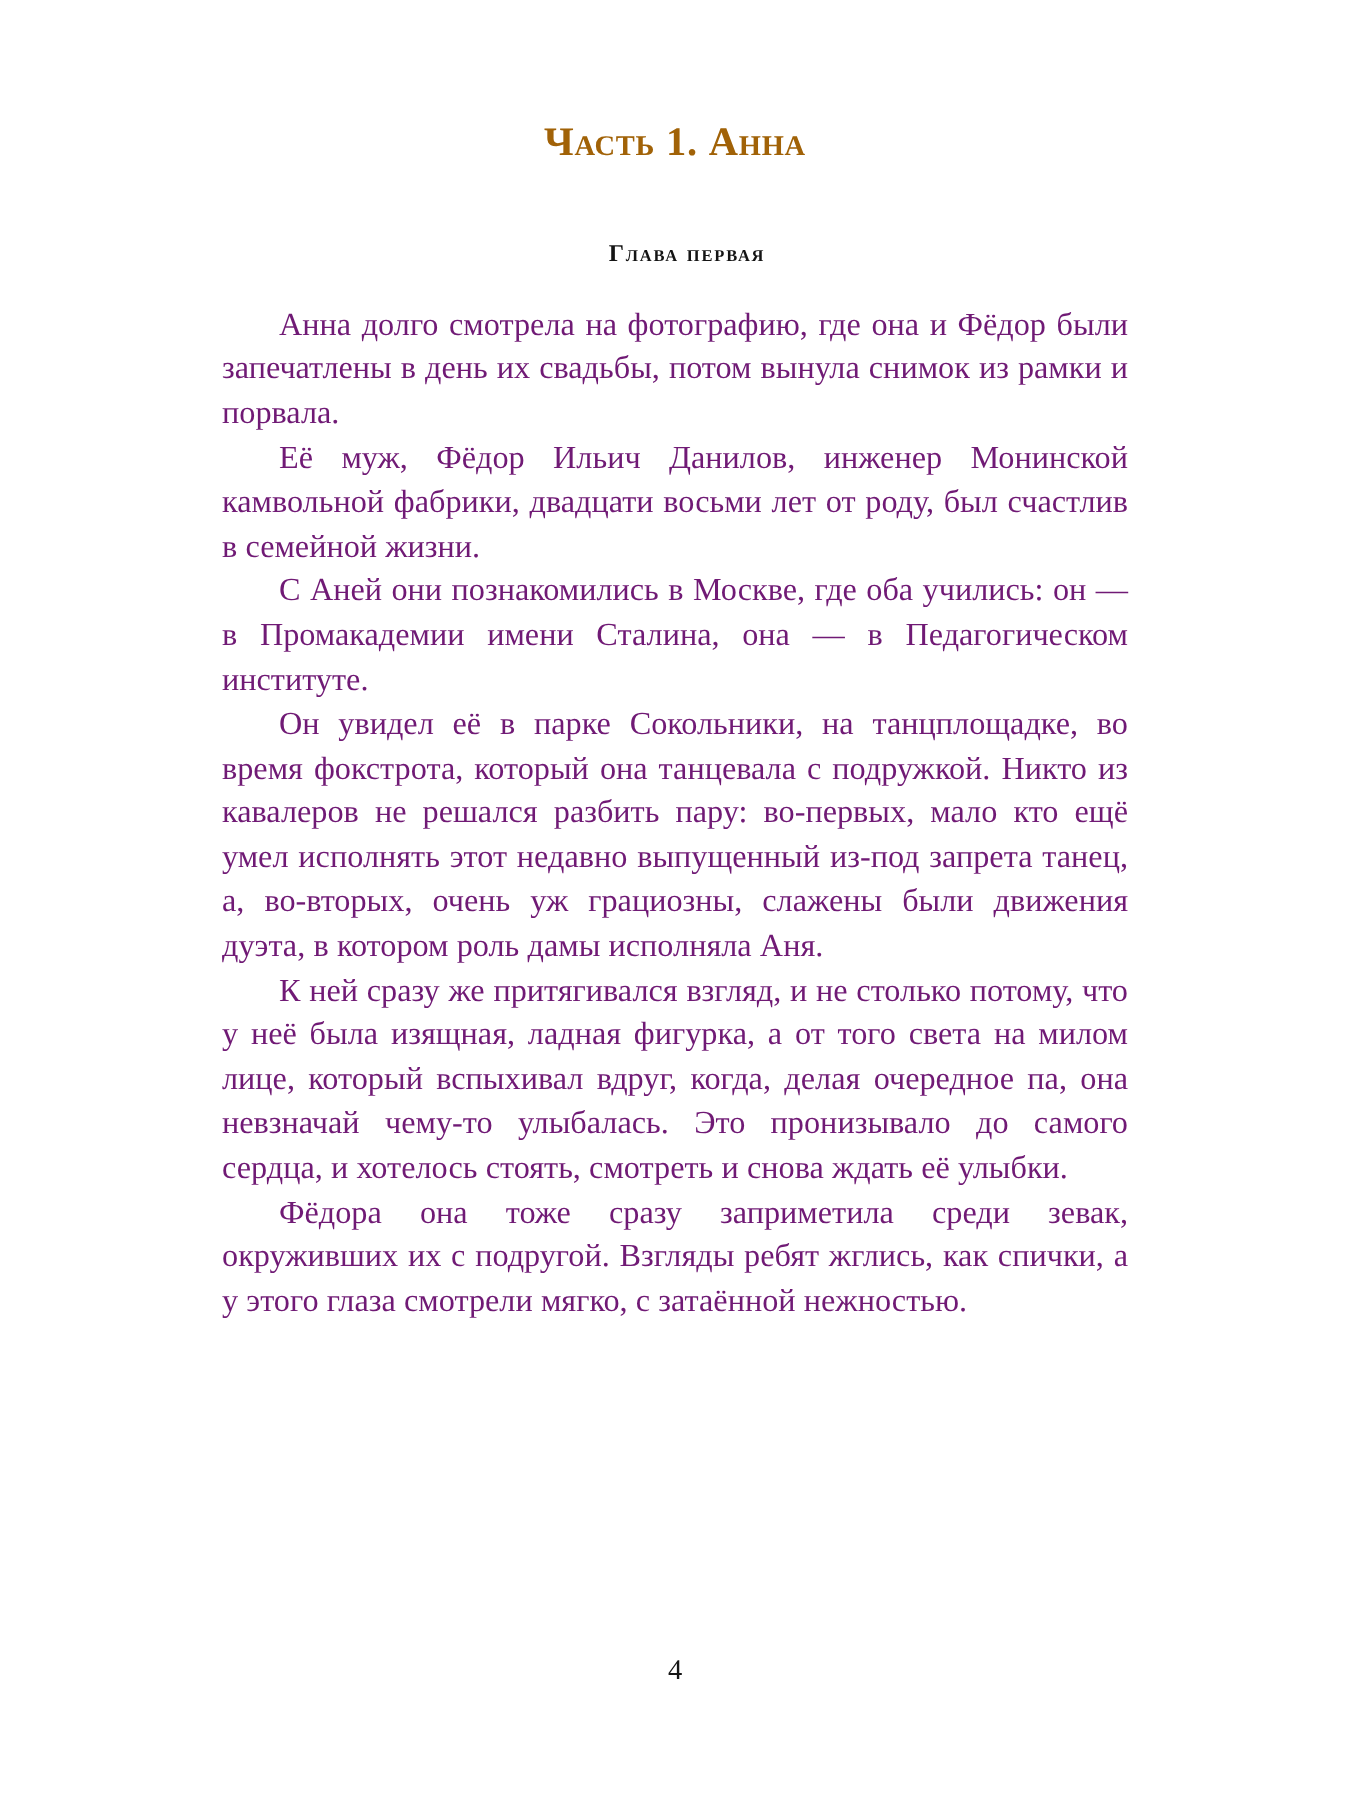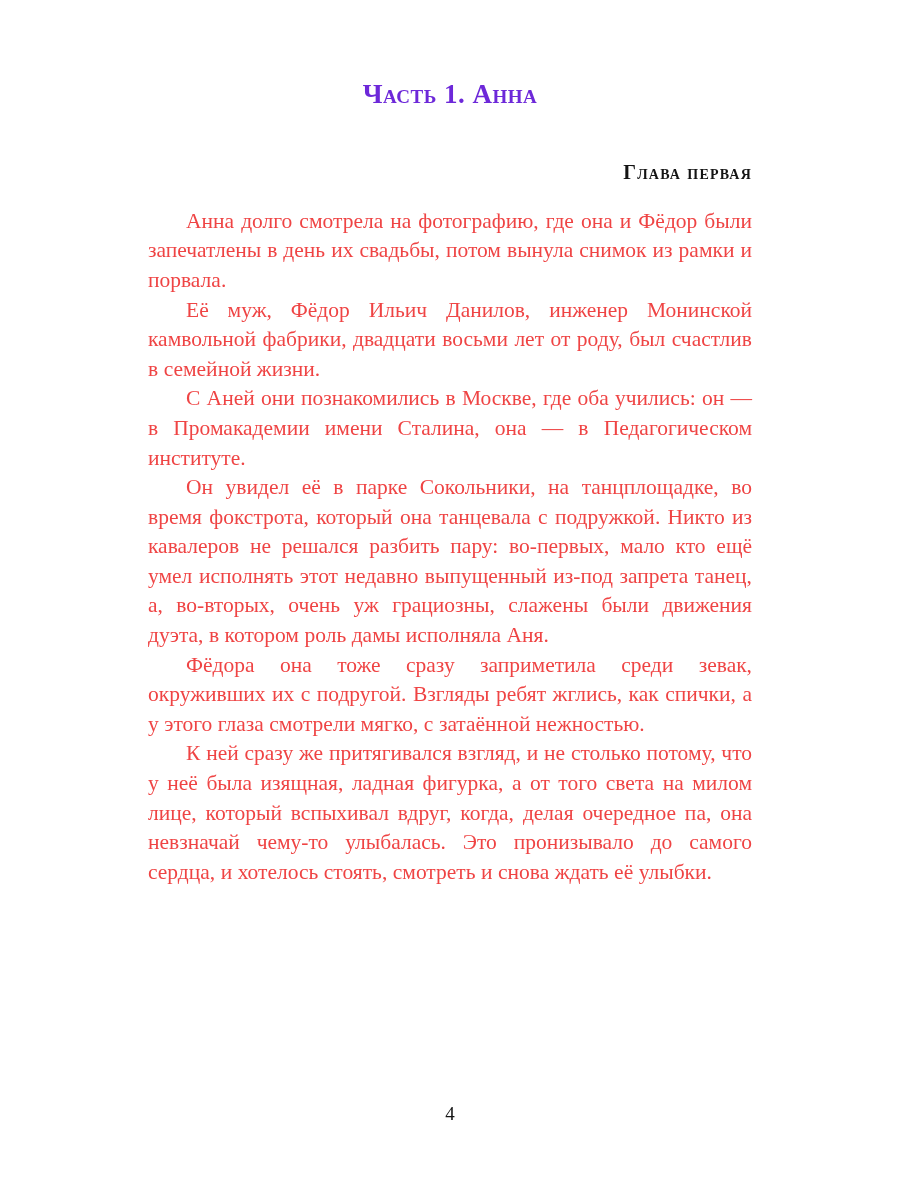--- a/index.html
+++ b/index.html
@@ -30,27 +30,27 @@
 
   .part-title {
     font-size: 27px;
     font-weight: bold;
     text-align: center;
     font-variant: small-caps;
     letter-spacing: 0.5px;
     margin: 0 0 0 0;
     padding: 0;
     line-height: 1.25;
-    color: #6d28d9;
+    color: #a16207;
   }
 
   .chapter-title {
-    font-size: 20px;
+    font-size: 16px;
     font-weight: bold;
-    text-align: right;
+    text-align: center;
     font-variant: small-caps;
     letter-spacing: 1.2px;
     margin: 48px 0 0 0;
     padding: 0;
     line-height: 1.25;
     color: #141414;
     padding-left: 16px;
   }
 
   .body-copy {
@@ -59,21 +59,21 @@
 
   .body-copy p {
     margin: 0;
     padding: 0;
     font-size: 21.5px;
     line-height: 29.6px;
     text-align: justify;
     text-indent: 38px;
     hyphens: manual;
     word-spacing: 0.1px;
-    color: #ef4444;
+    color: #701a75;
   }
 
   .folio {
     position: absolute;
     left: 0;
     right: 0;
     top: 1104px;
     text-align: center;
     font-size: 19px;
     line-height: 1;
@@ -89,21 +89,21 @@
 
     <h1 class="part-title">Часть 1. Анна</h1>
 
     <h2 class="chapter-title">Глава первая</h2>
 
     <div class="body-copy">
       <p>Анна долго смотрела на фотографию, где она и Фёдор были запечатлены в день их свадьбы, потом вынула снимок из рамки и порвала.</p>
       <p>Её муж, Фёдор Ильич Данилов, инженер Монинской камвольной фабрики, двадцати восьми лет от роду, был счастлив в семейной жизни.</p>
       <p>С Аней они познакомились в Москве, где оба учились: он — в Промакадемии имени Сталина, она — в Педагогическом институте.</p>
       <p>Он увидел её в парке Сокольники, на танцплощадке, во время фокстрота, который она танцевала с подружкой. Никто из кавалеров не решался разбить пару: во-первых, мало кто ещё умел исполнять этот недавно выпущенный из-под запрета танец, а, во-вторых, очень уж грациозны, слажены были движения дуэта, в котором роль дамы исполняла Аня.</p>
+      <p>К ней сразу же притягивался взгляд, и не столько потому, что у неё была изящная, ладная фигурка, а от того света на милом лице, который вспыхивал вдруг, когда, делая очередное па, она невзначай чему-то улыбалась. Это пронизывало до самого сердца, и хотелось стоять, смотреть и снова ждать её улыбки.</p>
       <p>Фёдора она тоже сразу заприметила среди зевак, окруживших их с подругой. Взгляды ребят жглись, как спички, а у этого глаза смотрели мягко, с затаённой нежностью.</p>
-      <p>К ней сразу же притягивался взгляд, и не столько потому, что у неё была изящная, ладная фигурка, а от того света на милом лице, который вспыхивал вдруг, когда, делая очередное па, она невзначай чему-то улыбалась. Это пронизывало до самого сердца, и хотелось стоять, смотреть и снова ждать её улыбки.</p>
     </div>
 
   </div>
 
   <div class="folio">4</div>
 
 </div>
 
 </body></html>

